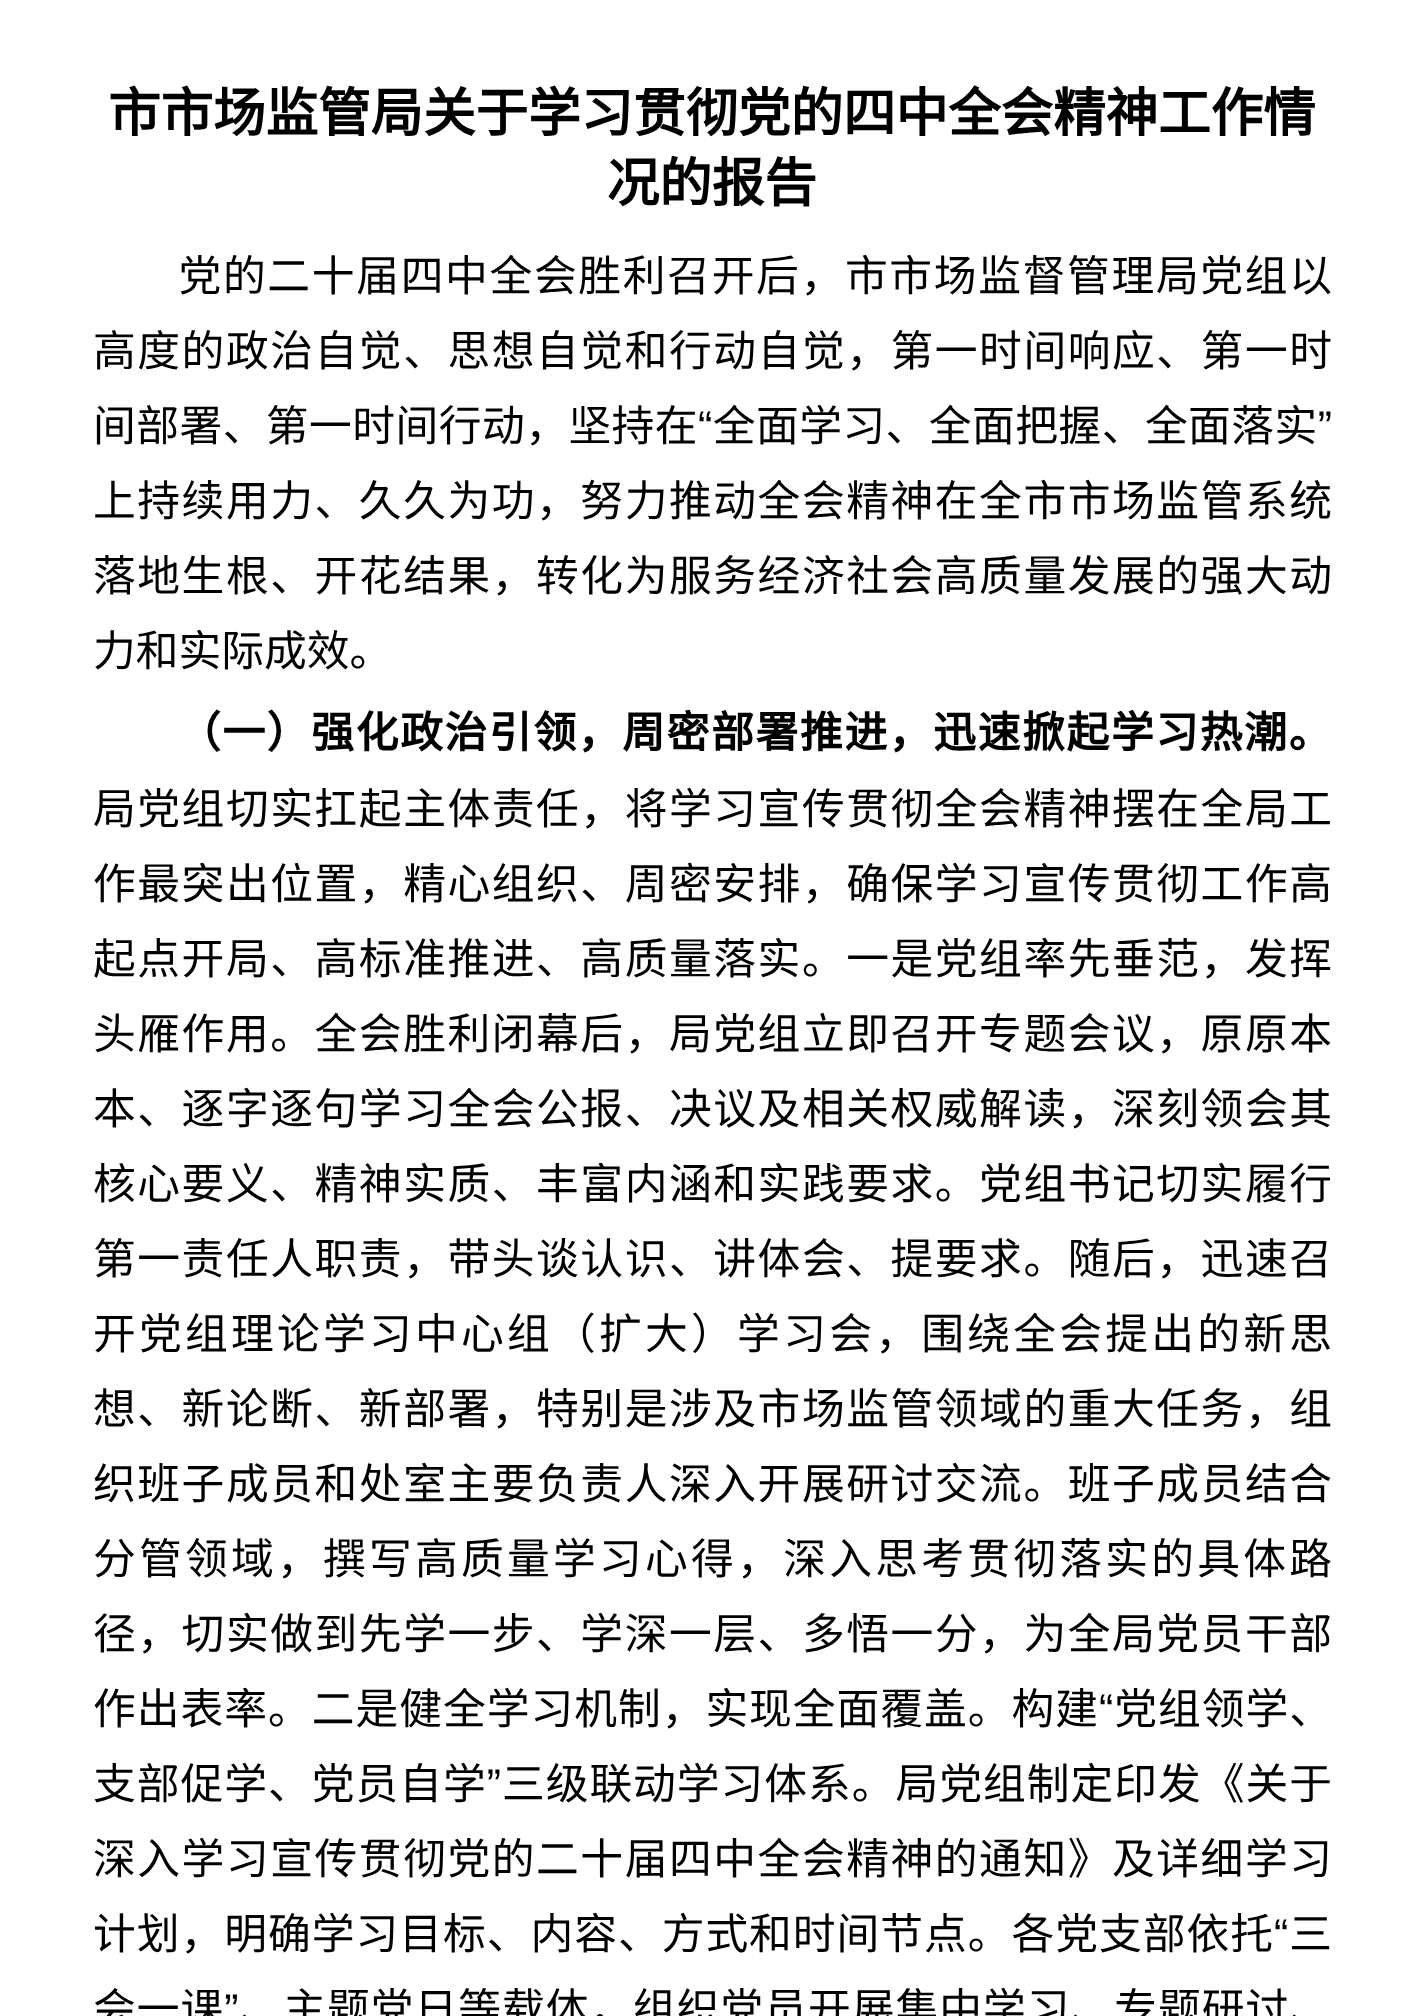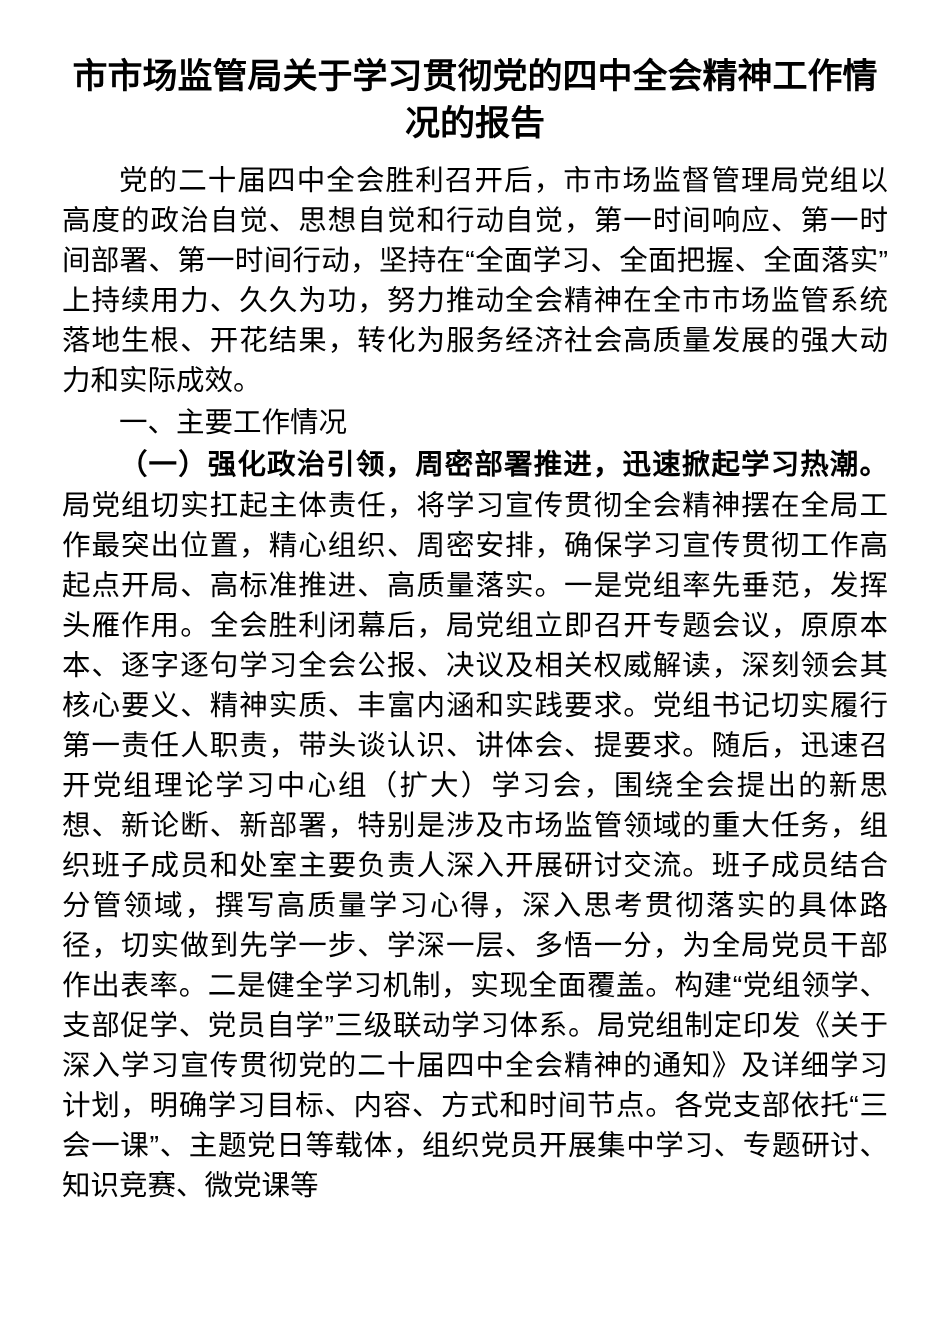--- a/index.html
+++ b/index.html
@@ -35,21 +35,21 @@
     text-align: center;
     letter-spacing: 0px;
     margin: 0 0 14px 0;
     padding: 0 2px;
   }
 
   .para {
     font-family: "Liberation Sans", "DejaVu Sans", sans-serif;
     font-weight: 400;
     font-size: 28.5px;
-    line-height: 40px;
+    line-height: 50px;
     color: #000000;
     text-align: justify;
     text-align-last: left;
     text-justify: inter-character;
     margin: 0;
     letter-spacing: 0px;
     word-break: break-all;
   }
 
   .para.indent {
@@ -68,20 +68,19 @@
 
 <div class="page">
   <div class="content">
 
     <h1 class="doc-title">市市场监管局关于学习贯彻党的四中全会精神工作情况的报告</h1>
 
     <p class="para indent">党的二十届四中全会胜利召开后，市市场监督管理局党组以高度的政治自觉、思想自觉和行动自觉，第一时间响应、第一时间部署、第一时间行动，坚持在“全面学习、全面把握、全面落实”上持续用力、久久为功，努力推动全会精神在全市市场监管系统落地生根、开花结果，转化为服务经济社会高质量发展的强大动力和实际成效。</p>
 
     <div class="spacer-sm"></div>
 
-    <p class="para indent">一、主要工作情况</p>
 
     <div class="spacer-sm"></div>
 
     <p class="para indent"><span class="bold-run">（一）强化政治引领，周密部署推进，迅速掀起学习热潮。</span><span>局党组切实扛起主体责任，将学习宣传贯彻全会精神摆在全局工作最突出位置，精心组织、周密安排，确保学习宣传贯彻工作高起点开局、高标准推进、高质量落实。一是党组率先垂范，发挥头雁作用。全会胜利闭幕后，局党组立即召开专题会议，原原本本、逐字逐句学习全会公报、决议及相关权威解读，深刻领会其核心要义、精神实质、丰富内涵和实践要求。党组书记切实履行第一责任人职责，带头谈认识、讲体会、提要求。随后，迅速召开党组理论学习中心组（扩大）学习会，围绕全会提出的新思想、新论断、新部署，特别是涉及市场监管领域的重大任务，组织班子成员和处室主要负责人深入开展研讨交流。班子成员结合分管领域，撰写高质量学习心得，深入思考贯彻落实的具体路径，切实做到先学一步、学深一层、多悟一分，为全局党员干部作出表率。二是健全学习机制，实现全面覆盖。构建“党组领学、支部促学、党员自学”三级联动学习体系。局党组制定印发《关于深入学习宣传贯彻党的二十届四中全会精神的通知》及详细学习计划，明确学习目标、内容、方式和时间节点。各党支部依托“三会一课”、主题党日等载体，组织党员开展集中学习、专题研讨、知识竞赛、微党课等</span></p>
 
   </div>
 </div>
 
 </body></html>

